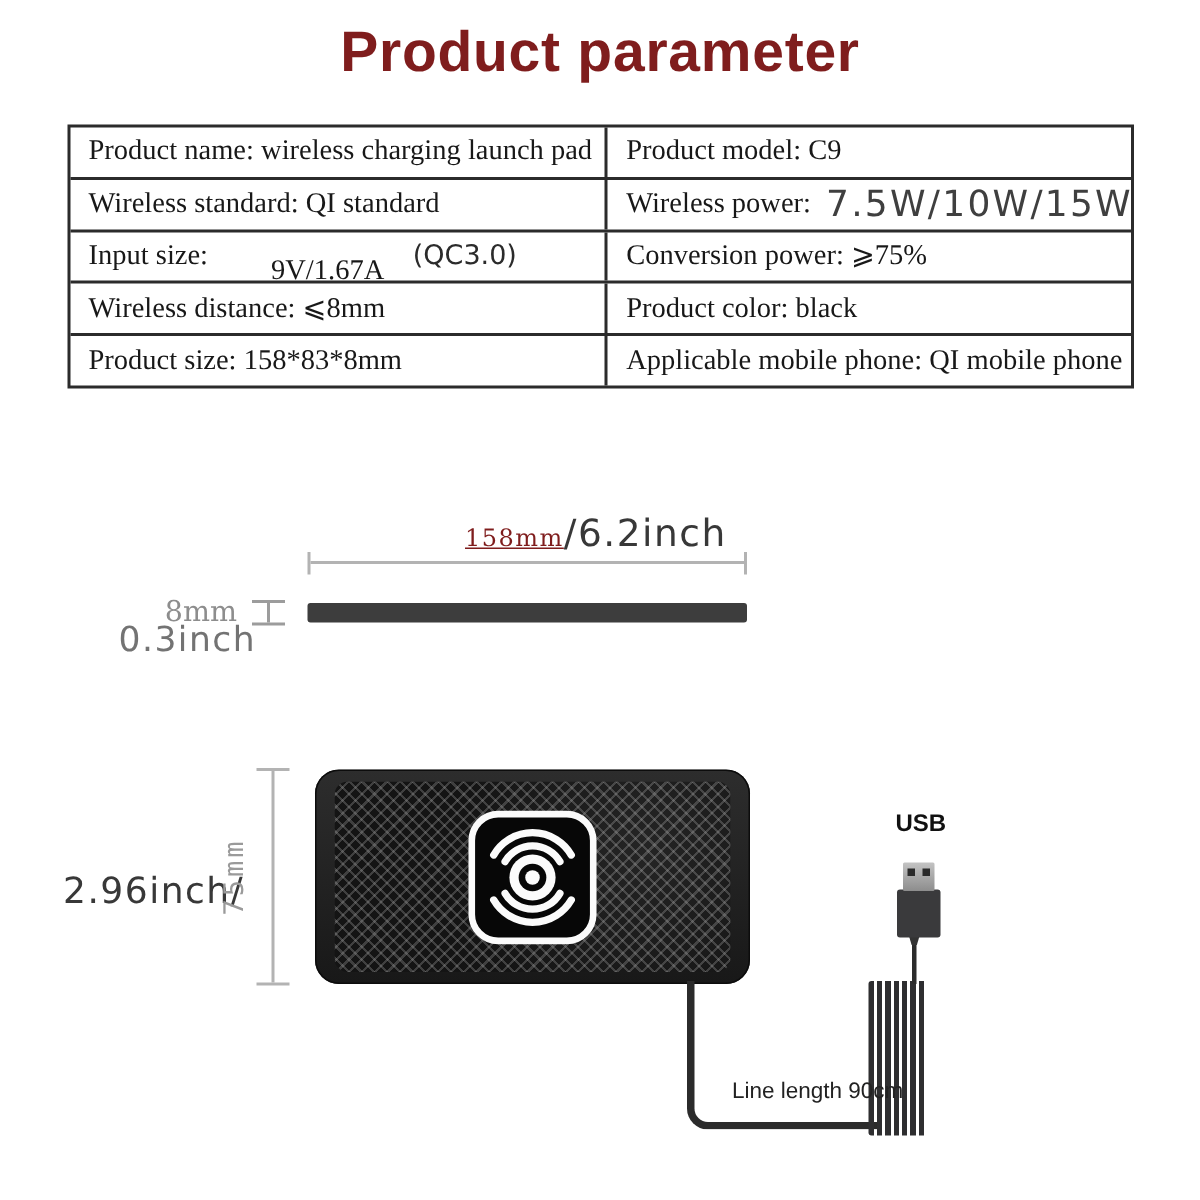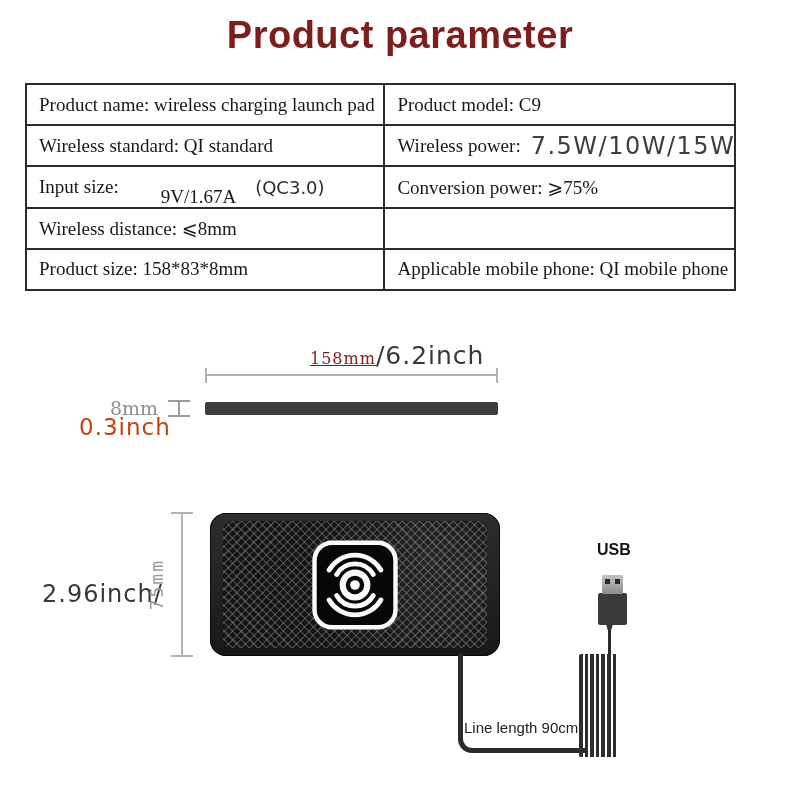--- a/index.html
+++ b/index.html
@@ -5,21 +5,21 @@
   html,body{margin:0;padding:0;background:#fff;}
   .stage{position:relative;width:800px;height:800px;background:#fff;overflow:hidden;
          font-family:"Liberation Sans",sans-serif;}
 
   
   .title{position:absolute;top:14px;left:0;width:100%;text-align:center;
          font-family:"Liberation Sans",sans-serif;font-weight:bold;font-size:38px;
          color:#7f1d1d;letter-spacing:.5px;}
 
   
-  .spec-table{position:absolute;left:25px;top:83px;width:711px;height:208px;
+  .spec-table{position:absolute;left:45px;top:83px;width:711px;height:176px;
               border:2px solid #2b2b2b;box-sizing:border-box;display:flex;flex-direction:column;
               font-family:"Liberation Serif","DejaVu Serif","DejaVu Sans",serif;
               font-size:19px;color:#181818;background:#fff;}
   .t-row{flex:1;display:flex;border-top:2px solid #2b2b2b;min-height:0;}
   .t-row:first-child{border-top:none;}
   .t-cell{display:flex;align-items:center;padding-left:12px;box-sizing:border-box;white-space:nowrap;overflow:hidden;}
   .t-cell.l{width:50.7%;border-right:2px solid #2b2b2b;}
   .t-cell.r{flex:1;}
   .val-light{font-family:"DejaVu Sans",sans-serif;font-size:24px;color:#3f3f3f;
              letter-spacing:1.5px;margin-left:10px;}
@@ -34,21 +34,21 @@
         border-left:2px solid #b3b3b3;border-right:2px solid #b3b3b3;}
   .hdim::after{content:"";position:absolute;left:0;right:0;top:6px;border-top:2px solid #b3b3b3;}
   .size-bar{position:absolute;left:205px;top:402px;width:293px;height:13px;
             background:#3d3d3d;border-radius:2px;}
   .thick-ibeam{position:absolute;left:168px;top:400px;width:22px;height:17px;box-sizing:border-box;
                border-top:2px solid #9c9c9c;border-bottom:2px solid #9c9c9c;}
   .thick-ibeam::after{content:"";position:absolute;left:50%;margin-left:-1px;top:0;bottom:0;width:2px;background:#9c9c9c;}
   .thick-mm{position:absolute;left:104px;top:397px;width:54px;text-align:right;
             font-family:"DejaVu Serif",serif;font-size:19px;color:#8d8d8d;}
   .thick-inch{position:absolute;left:79px;top:414px;font-family:"DejaVu Sans",sans-serif;
-              font-size:23px;color:#c2410c;letter-spacing:1px;}
+              font-size:23px;color:#737373;letter-spacing:1px;}
 
   
   .vdim{position:absolute;left:171px;top:512px;width:22px;height:145px;box-sizing:border-box;
         border-top:2px solid #b3b3b3;border-bottom:2px solid #b3b3b3;}
   .vdim::after{content:"";position:absolute;left:50%;margin-left:-1px;top:0;bottom:0;width:2px;background:#b3b3b3;}
   .h-inch{position:absolute;left:42px;top:580px;font-family:"DejaVu Sans",sans-serif;
           font-size:24px;color:#383838;letter-spacing:1px;}
   .h-mm{position:absolute;left:146px;top:559px;writing-mode:vertical-rl;transform:rotate(180deg);
         font-family:"DejaVu Sans Mono",monospace;font-size:18px;color:#9a9a9a;letter-spacing:2px;}
 
@@ -72,21 +72,21 @@
   .usb-cable{position:absolute;left:608px;top:626px;width:3px;height:30px;background:#2b2b2b;}
   .usb-neck{position:absolute;left:604px;top:621px;width:11px;height:9px;background:#333;
             clip-path:polygon(10% 0,90% 0,66% 100%,34% 100%);}
   .usb-body{position:absolute;left:598px;top:593px;width:29px;height:32px;background:#3a3a3c;border-radius:2px;}
   .usb-metal{position:absolute;left:602px;top:575px;width:21px;height:19px;border-radius:1px;
              background:linear-gradient(180deg,#c3c3c3,#8d8d8d);}
   .usb-metal .slot{position:absolute;top:4px;width:5px;height:5px;background:#2a2a2a;}
   .slot.s1{left:3px;}.slot.s2{right:3px;}
   .usb-label{position:absolute;left:597px;top:541px;font-family:"Liberation Sans",sans-serif;
              font-weight:bold;font-size:16px;color:#111;}
-  .line-label{position:absolute;left:464px;top:719px;font-family:"Liberation Sans",sans-serif;
+  .line-label{position:absolute;left:488px;top:719px;font-family:"Liberation Sans",sans-serif;
               font-size:15px;color:#222;}
 </style>
 </head>
 <body>
 
 <div class="stage">
 
   <div class="title">Product parameter</div>
 
   <div class="spec-table">
@@ -113,20 +113,23 @@
         <span class="gap">9V/1.67A</span>
         <span class="note-sans">(QC3.0)</span>
       </div>
       <div class="t-cell r">
         <span>Conversion power: ⩾75%</span>
       </div>
     </div>
     <div class="t-row">
       <div class="t-cell l">
         <span>Wireless distance: ⩽8mm</span>
+      </div>
+      <div class="t-cell r">
+        <span>Product color: black</span>
       </div>
     </div>
     <div class="t-row">
       <div class="t-cell l">
         <span>Product size: 158*83*8mm</span>
       </div>
       <div class="t-cell r">
         <span>Applicable mobile phone: QI mobile phone</span>
       </div>
     </div>

